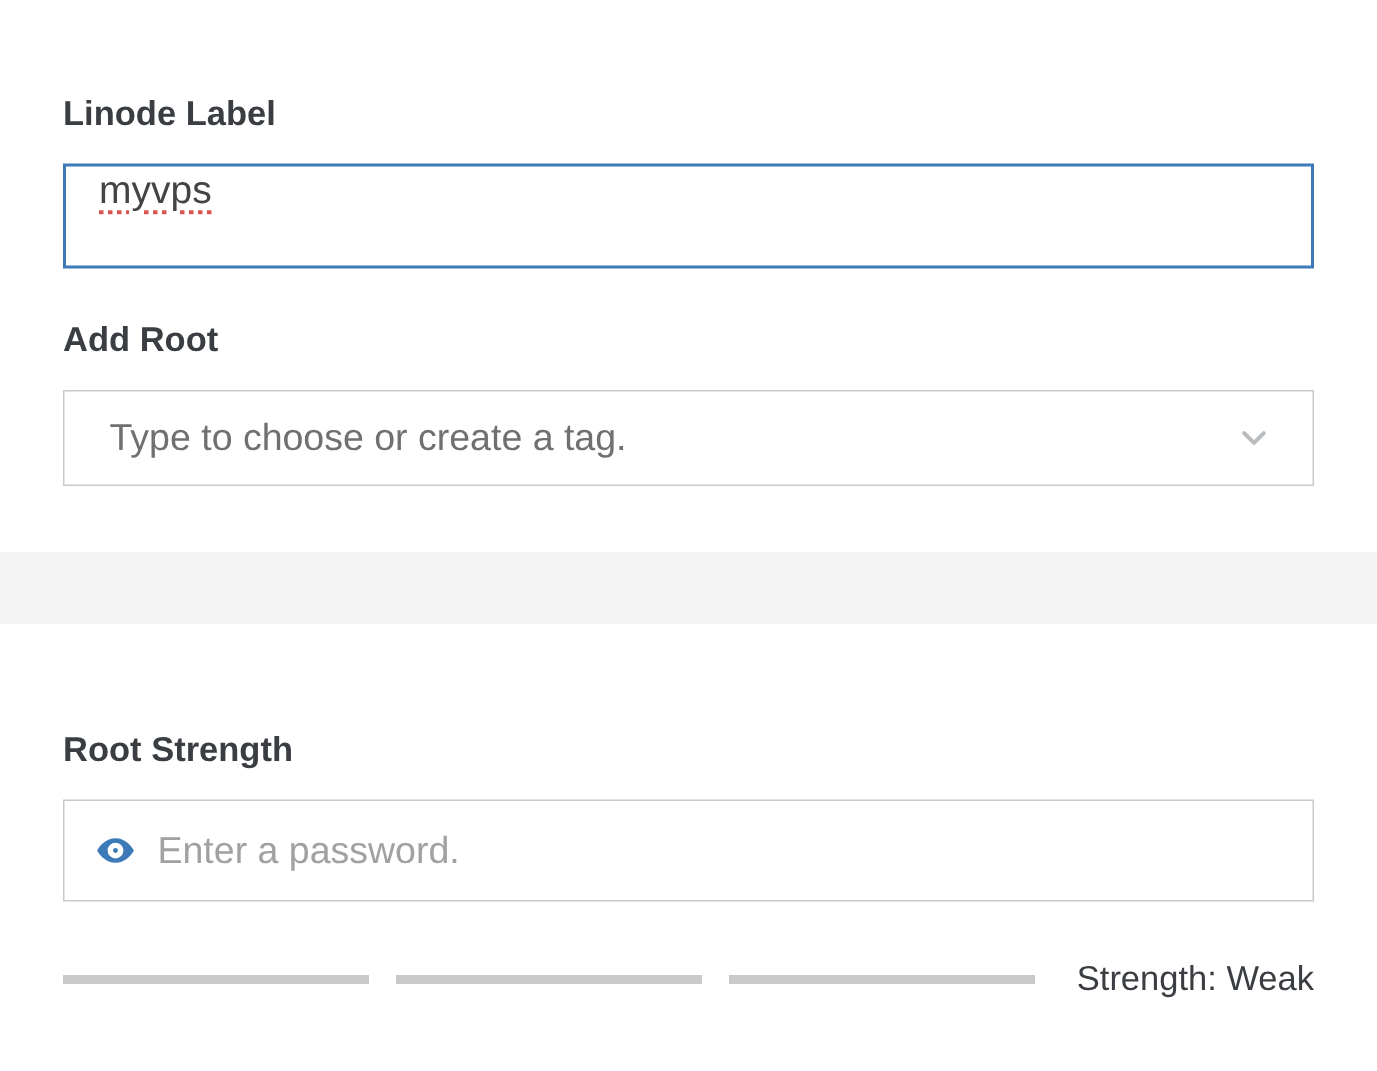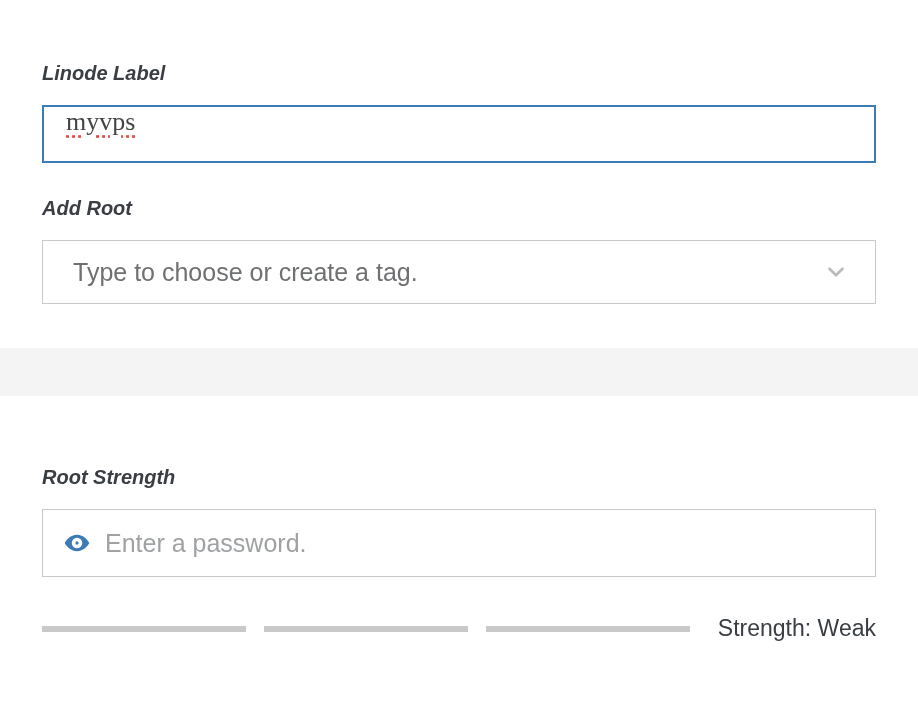--- a/index.html
+++ b/index.html
@@ -22,37 +22,35 @@
     }
     .divider-band {
       background: #f4f4f4;
       height: 48px;
       width: 100%;
     }
     .section-bottom {
       padding-top: 70px;
     }
     .field-label {
-      font-size: 20px;
+      font-size: 23px;
       font-weight: 600;
       color: #3a3e42;
       margin-bottom: 20px;
       display: block;
-      font-style: italic;
     }
     .text-input {
       width: 100%;
-      height: 58px;
+      height: 70px;
       border: 2px solid #3d7bb8;
       padding: 0 22px;
       font-size: 26px;
       color: #444;
       outline: none;
       background: #fff;
-      font-family: Liberation Serif, serif;
     }
     .text-input-value {
       text-decoration-line: underline;
       text-decoration-style: dotted;
       text-decoration-color: #d9534f;
       text-underline-offset: 5px;
     }
     .tags-wrap {
       margin-top: 34px;
     }

